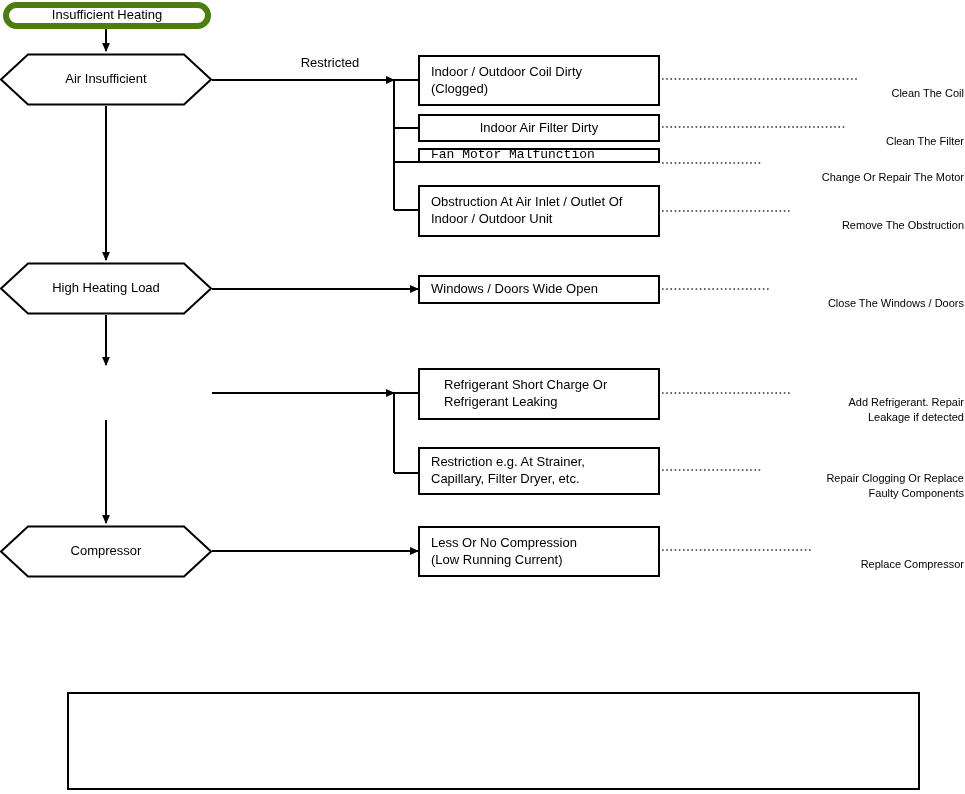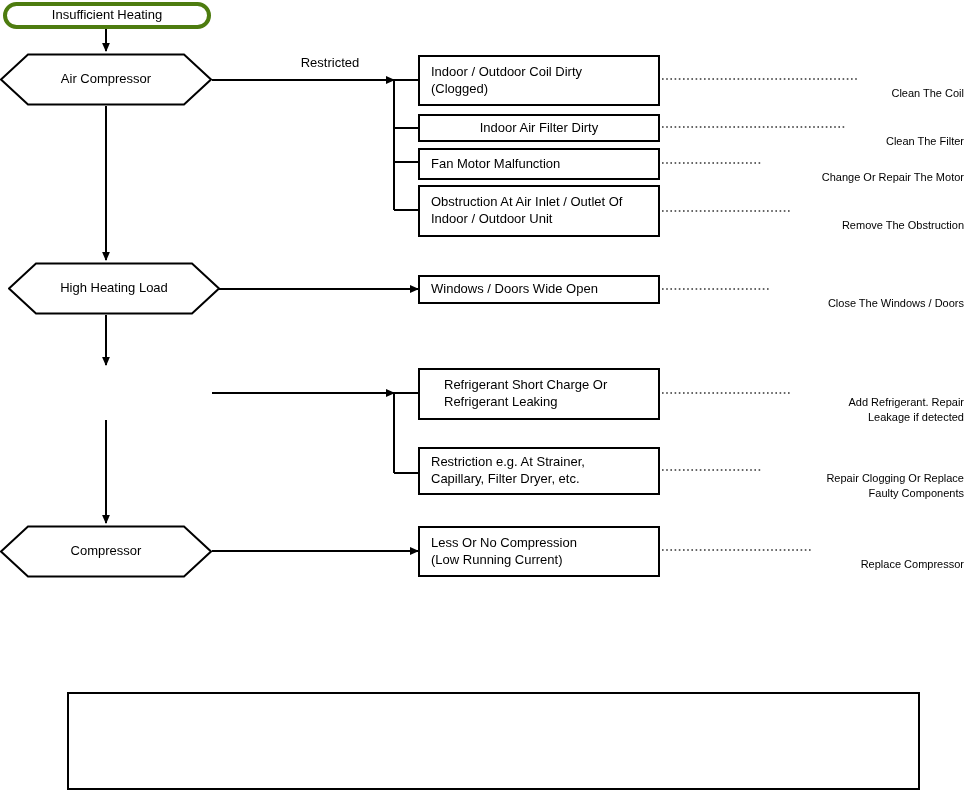--- a/index.html
+++ b/index.html
@@ -23,21 +23,21 @@
     left: 0;
     top: 0;
     width: 965px;
     height: 794px;
   }
 
   
   .terminator {
     position: absolute;
     box-sizing: border-box;
-    border: 4px solid #4d7c0f;
+    border: 6px solid #4d7c0f;
     border-radius: 14px;
     background: #fff;
     display: flex;
     align-items: center;
     justify-content: center;
     font-size: 13px;
     line-height: 1.15;
     text-align: center;
   }
 
@@ -150,24 +150,24 @@
   </div>
 
   <div class="edgelabel" style="left:280px; top:56px; width:100px;">
     <span>Restricted</span>
   </div>
 
   <div class="hexwrap" style="left:0px; top:53px; width:212px; height:53px;">
     <svg width="212" height="53" viewBox="0 0 212 53" xmlns="http://www.w3.org/2000/svg">
       <polygon points="1,26.5 28,1.5 184,1.5 211,26.5 184,51.5 28,51.5" fill="#fff" stroke="#000" stroke-width="2"></polygon>
     </svg>
-    <div class="hexlabel">Air Compressor</div>
-  </div>
-
-  <div class="hexwrap" style="left:0px; top:262px; width:212px; height:53px;margin-left:8px;">
+    <div class="hexlabel">Air Insufficient</div>
+  </div>
+
+  <div class="hexwrap" style="left:0px; top:262px; width:212px; height:53px;">
     <svg width="212" height="53" viewBox="0 0 212 53" xmlns="http://www.w3.org/2000/svg">
       <polygon points="1,26.5 28,1.5 184,1.5 211,26.5 184,51.5 28,51.5" fill="#fff" stroke="#000" stroke-width="2"></polygon>
     </svg>
     <div class="hexlabel">High Heating Load</div>
   </div>
 
 
   <div class="hexwrap" style="left:0px; top:525px; width:212px; height:53px;">
     <svg width="212" height="53" viewBox="0 0 212 53" xmlns="http://www.w3.org/2000/svg">
       <polygon points="1,26.5 28,1.5 184,1.5 211,26.5 184,51.5 28,51.5" fill="#fff" stroke="#000" stroke-width="2"></polygon>
@@ -175,21 +175,21 @@
     <div class="hexlabel">Compressor</div>
   </div>
 
   <div class="causebox" style="left:418px; top:55px; width:242px; height:51px;">
     <span>Indoor / Outdoor Coil Dirty
 (Clogged)</span>
   </div>
   <div class="causebox" style="left:418px; top:114px; width:242px; height:28px;justify-content:center;">
     <span>Indoor Air Filter Dirty</span>
   </div>
-  <div class="causebox" style="left:418px; top:148px; width:242px; height:32px;">
+  <div class="causebox" style="left:418px; top:148px; width:242px; height:15px;font-family:Liberation Mono, monospace;">
     <span>Fan Motor Malfunction</span>
   </div>
   <div class="causebox" style="left:418px; top:185px; width:242px; height:52px;">
     <span>Obstruction At Air Inlet / Outlet Of
 Indoor / Outdoor Unit</span>
   </div>
 
   <div class="causebox" style="left:418px; top:275px; width:242px; height:29px;">
     <span>Windows / Doors Wide Open</span>
   </div>

